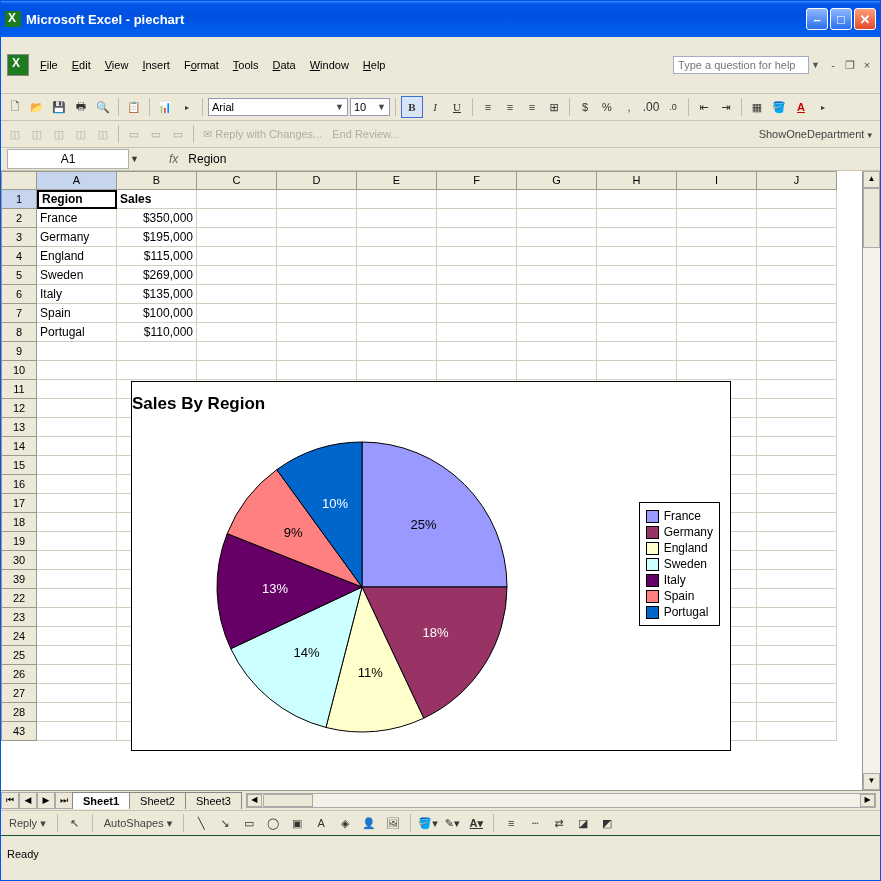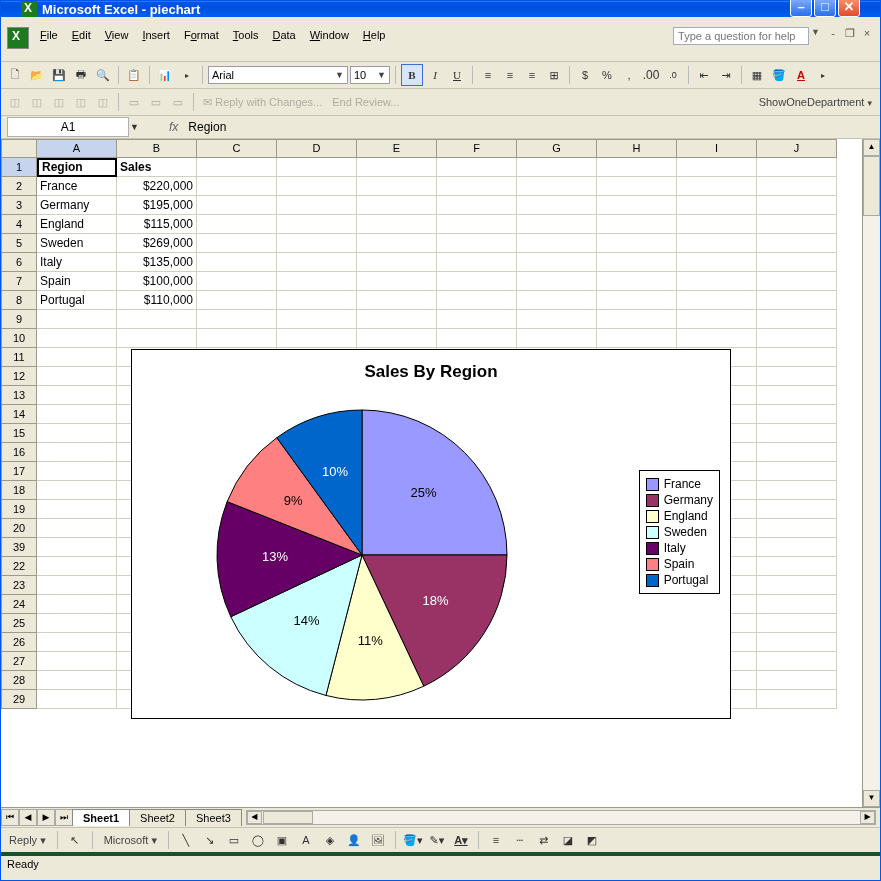--- a/index.html
+++ b/index.html
@@ -1,26 +1,26 @@
 <!DOCTYPE html>
 <html><head>
 <meta charset="utf-8">
 <style>
 html,body{margin:0;padding:0;font-family:Tahoma,Arial,sans-serif;font-size:11px;background:#ece9d8;color:#000;overflow:hidden}
 .window{width:881px;height:881px;display:flex;flex-direction:column;border:1px solid #0055ea;box-sizing:border-box;position:relative}
 
-.titlebar{height:16px;background:linear-gradient(to bottom,#3b8cff 0%,#0055ea 8%,#0050e0 40%,#0060f0 100%);color:#fff;display:flex;align-items:flex-end;padding:0 20px;font-weight:bold;font-size:13px}
+.titlebar{height:36px;background:linear-gradient(to bottom,#3b8cff 0%,#0055ea 8%,#0050e0 40%,#0060f0 100%);color:#fff;display:flex;align-items:center;padding:0 4px;font-weight:bold;font-size:13px}
 .titlebar .app-icon{width:16px;height:16px;margin-right:5px;background:#1e7a1e;display:inline-block;position:relative}
 .titlebar .app-icon::after{content:"X";position:absolute;left:3px;top:0;color:#fff;font-size:12px;font-weight:bold}
 .titlebar .spacer{flex:1}
 .winbtn{width:22px;height:22px;margin-left:2px;border-radius:3px;display:flex;align-items:center;justify-content:center;font-weight:bold;font-family:Arial;border:1px solid #fff;box-sizing:border-box}
 .winbtn.min,.winbtn.max{background:linear-gradient(to bottom,#8fb8ff,#2a6ff0);color:#fff}
 .winbtn.close{background:linear-gradient(to bottom,#ff9d7b,#e44a2a);color:#fff}
 
-.menubar{height:24px;background:#ece9d8;display:flex;padding:10px 2px;border-bottom:1px solid #c8c4b4}
+.menubar{height:24px;background:#ece9d8;display:flex;align-items:center;padding:16px 2px;border-bottom:1px solid #c8c4b4}
 .menubar .mico{width:20px;height:20px;margin:0 4px;background:#1e7a1e;display:inline-block;position:relative;border:1px solid #888}
 .menubar .mico::after{content:"X";position:absolute;left:4px;top:1px;color:#fff;font-size:12px;font-weight:bold}
 .menubar .mitem{padding:2px 7px;cursor:default}
 .menubar .mitem u{text-decoration:underline}
 .menubar .spacer{flex:1}
 .helpbox{width:136px;height:18px;border:1px solid #a9a9c4;background:#fff;color:#9d9dbd;padding:1px 4px;font-size:11px;box-sizing:border-box}
 .docbtns{display:flex;gap:3px;margin:0 4px;color:#555}
 .docbtns span{display:inline-block;width:14px;text-align:center;cursor:default}
 
 .toolbar{height:26px;background:#ece9d8;border-bottom:1px solid #c8c4b4;display:flex;align-items:center;padding:0 4px;gap:2px;font-size:11px}
@@ -50,36 +50,36 @@
 .row .cell{width:80px;border-right:1px solid #d0d0c0;border-bottom:1px solid #d0d0c0;box-sizing:border-box;padding:0 3px;font-size:12px;line-height:18px;overflow:hidden;white-space:nowrap}
 .row .cell.bold{font-weight:bold}
 .row .cell.r{text-align:right}
 .row .cell.active{border:2px solid #000;line-height:15px}
 .vscroll{width:17px;background:#ece9d8;border-left:1px solid #9c9a8c;display:flex;flex-direction:column}
 .vscroll .sbtn{height:17px;background:#ece9d8;border:1px solid #aaa;box-sizing:border-box;font-size:8px;text-align:center;line-height:13px}
 .vscroll .track{flex:1;background:#f4f2e8;position:relative}
 .vscroll .thumb{position:absolute;top:0;left:0;right:0;height:60px;background:#ece9d8;border:1px solid #aaa;box-sizing:border-box}
 
 .chart{position:absolute;left:130px;top:210px;width:600px;height:370px;background:#fff;border:1px solid #000;box-sizing:border-box}
-.chart-title{text-align:center;font-weight:bold;font-size:17px;font-family:Arial;margin-top:12px}
+.chart-title{font-weight:bold;font-size:17px;font-family:Arial;margin-top:12px}
 .chart svg{position:absolute}
 .legend{position:absolute;right:10px;top:120px;border:1px solid #000;background:#fff;padding:4px 6px;font-size:12px;font-family:Arial}
 .legend div{display:flex;align-items:center;margin:2px 0}
 .legend .sw{width:11px;height:11px;border:1px solid #000;margin-right:5px}
 
 .tabbar{height:19px;background:#ece9d8;display:flex;align-items:center;border-top:1px solid #9c9a8c;font-size:11px}
 .tabbar .nav{width:18px;height:17px;border:1px solid #aaa;box-sizing:border-box;text-align:center;font-size:9px;line-height:14px;background:#ece9d8}
 .tabbar .tab{padding:2px 10px;border:1px solid #888;border-bottom:none;background:#ece9d8;margin-left:-1px;position:relative}
 .tabbar .tab.active{background:#fff;font-weight:bold}
 .tabbar .htrack{flex:1;margin:0 4px;height:15px;background:#f4f2e8;border:1px solid #aaa;box-sizing:border-box;position:relative}
 .tabbar .htrack .hthumb{position:absolute;left:16px;top:0;bottom:0;width:50px;background:#ece9d8;border:1px solid #aaa;box-sizing:border-box}
 .tabbar .htrack .hbtn{position:absolute;top:0;bottom:0;width:15px;background:#ece9d8;border:1px solid #aaa;box-sizing:border-box;font-size:8px;text-align:center}
 
 .drawbar{height:24px;background:#ece9d8;display:flex;align-items:center;padding:0 4px;gap:4px;border-top:1px solid #c8c4b4}
-.status{height:20px;background:#ece9d8;padding:2px 6px;border-top:4px solid #14532d;font-size:11px}
+.status{height:20px;background:#ece9d8;padding:12px 6px;border-top:1px solid #14532d;font-size:11px}
 </style>
 </head>
 <body>
 
 <div class="window">
 
   <div class="titlebar">
     <span class="app-icon"></span>
     <span>Microsoft Excel - piechart</span>
     <span class="spacer"></span>
@@ -205,21 +205,21 @@
             <div class="cell"></div>
             <div class="cell"></div>
             <div class="cell"></div>
             <div class="cell"></div>
             <div class="cell"></div>
             <div class="cell"></div>
           </div>
           <div class="row">
             <div class="rh">2</div>
             <div class="cell">France</div>
-            <div class="cell r">$220,000</div>
+            <div class="cell r">$350,000</div>
             <div class="cell"></div>
             <div class="cell"></div>
             <div class="cell"></div>
             <div class="cell"></div>
             <div class="cell"></div>
             <div class="cell"></div>
             <div class="cell"></div>
             <div class="cell"></div>
           </div>
           <div class="row">
@@ -437,21 +437,21 @@
             <div class="cell"></div>
             <div class="cell"></div>
             <div class="cell"></div>
             <div class="cell"></div>
             <div class="cell"></div>
             <div class="cell"></div>
             <div class="cell"></div>
             <div class="cell"></div>
           </div>
           <div class="row">
-            <div class="rh">20</div>
+            <div class="rh">30</div>
             <div class="cell"></div>
             <div class="cell"></div>
             <div class="cell"></div>
             <div class="cell"></div>
             <div class="cell"></div>
             <div class="cell"></div>
             <div class="cell"></div>
             <div class="cell"></div>
             <div class="cell"></div>
             <div class="cell"></div>
@@ -554,21 +554,21 @@
             <div class="cell"></div>
             <div class="cell"></div>
             <div class="cell"></div>
             <div class="cell"></div>
             <div class="cell"></div>
             <div class="cell"></div>
             <div class="cell"></div>
             <div class="cell"></div>
           </div>
           <div class="row">
-            <div class="rh">29</div>
+            <div class="rh">43</div>
             <div class="cell"></div>
             <div class="cell"></div>
             <div class="cell"></div>
             <div class="cell"></div>
             <div class="cell"></div>
             <div class="cell"></div>
             <div class="cell"></div>
             <div class="cell"></div>
             <div class="cell"></div>
             <div class="cell"></div>
@@ -647,21 +647,21 @@
       <div class="hthumb"></div>
       <div class="hbtn" style="right:0">▶</div>
     </div>
   </div>
 
   <div class="drawbar">
     <span class="tlabel"><span>Reply</span> ▾</span>
     <span class="tsep"></span>
     <span class="tbtn">↖</span>
     <span class="tsep"></span>
-    <span class="tlabel"><span>Microsoft</span> ▾</span>
+    <span class="tlabel"><span>AutoShapes</span> ▾</span>
     <span class="tsep"></span>
     <span class="tbtn">╲</span>
     <span class="tbtn">↘</span>
     <span class="tbtn">▭</span>
     <span class="tbtn">◯</span>
     <span class="tbtn">▣</span>
     <span class="tbtn">A</span>
     <span class="tbtn">◈</span>
     <span class="tbtn">👤</span>
     <span class="tbtn">🖼</span>

